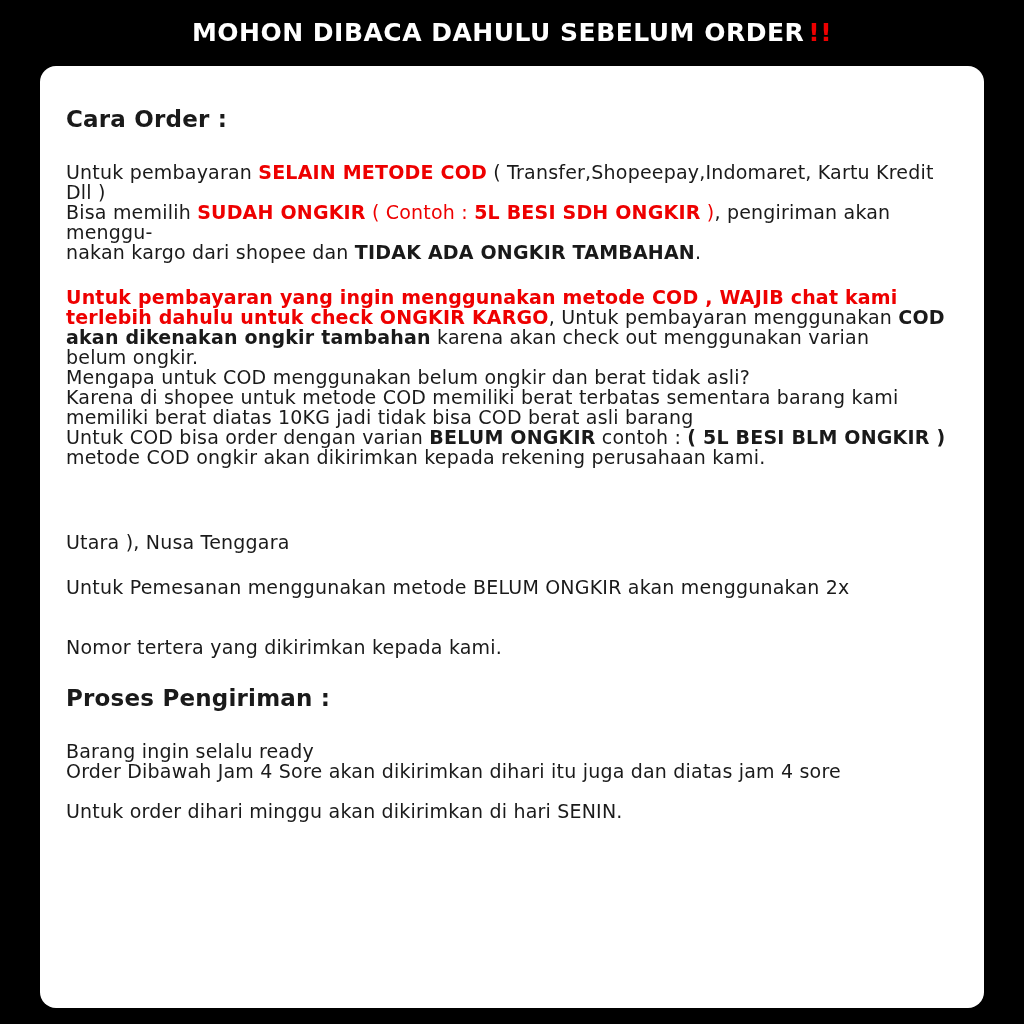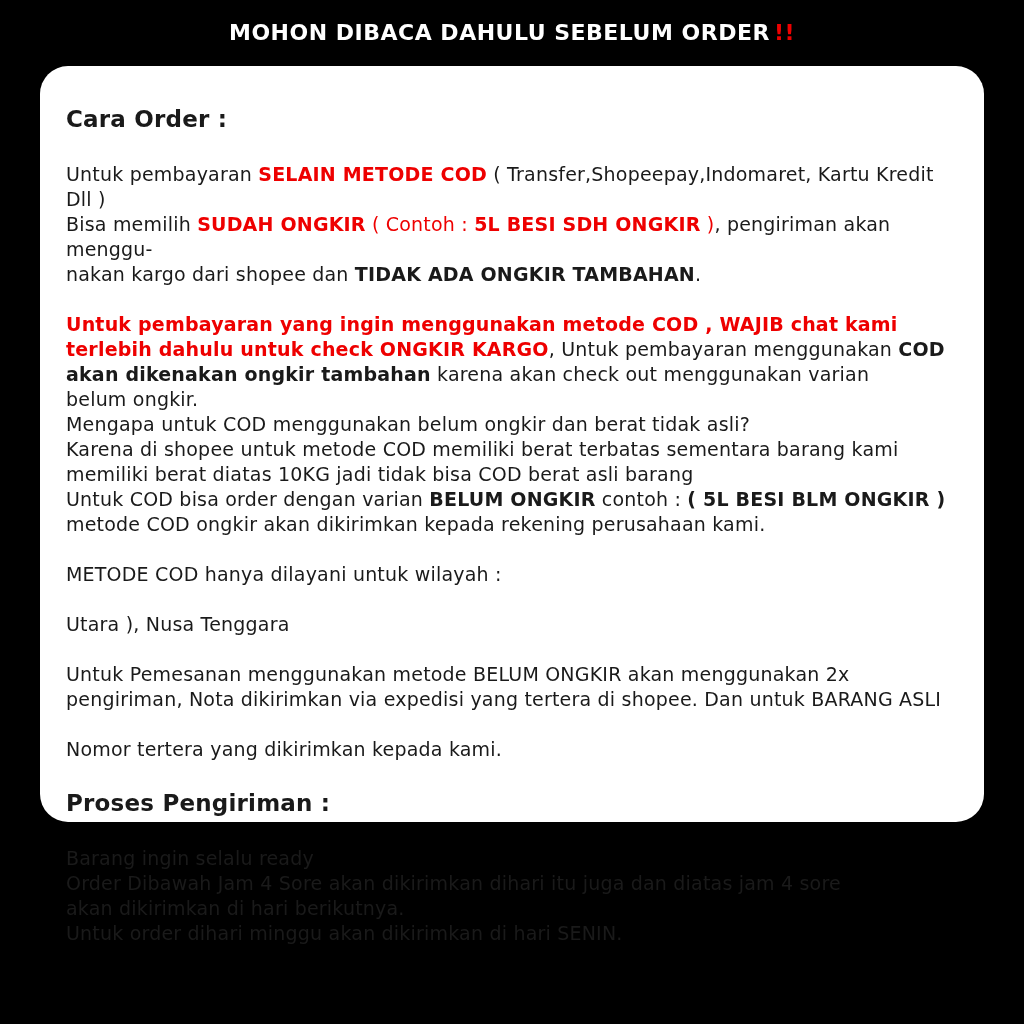--- a/index.html
+++ b/index.html
@@ -19,63 +19,63 @@
     position: relative;
   }
   .top-banner {
     height: 64px;
     display: flex;
     align-items: center;
     justify-content: center;
     gap: 4px;
     color: #ffffff;
     font-weight: bold;
-    font-size: 22px;
+    font-size: 25px;
     letter-spacing: 0.5px;
   }
   .top-banner .excl { color: var(--accent); }
   .card {
     position: absolute;
     left: 40px;
     top: 66px;
     width: 944px;
-    height: 756px;
+    height: 942px;
     background: var(--card);
-    border-radius: 28px;
+    border-radius: 16px;
     padding: 40px 26px 0 26px;
     color: var(--text);
   }
   .content h2 {
     font-size: 23px;
     font-weight: bold;
     margin: 0 0 30px 0;
     color: var(--text);
     letter-spacing: 0.2px;
   }
   .content h2.second { margin-top: 28px; }
   .content p {
     font-size: 19px;
-    line-height: 25px;
+    line-height: 20px;
     letter-spacing: 0.2px;
     margin: 0 0 25px 0;
   }
   .content span.bold { font-weight: bold; }
   .content span.red { color: var(--accent); }
 </style>
 </head>
 <body>
 
 <div class="top-banner">
   <span>MOHON DIBACA DAHULU SEBELUM ORDER</span>
   <span class="excl">!!</span>
 </div>
 
 <div class="card">
   <div class="content" id="body-content">
       <h2>Cara Order :</h2>
       <p><span>Untuk pembayaran </span><span class="bold red">SELAIN METODE COD</span><span> ( Transfer,Shopeepay,Indomaret, Kartu Kredit Dll )</span><br><span>Bisa memilih </span><span class="bold red">SUDAH ONGKIR</span><span class="red"> ( Contoh : </span><span class="bold red">5L BESI SDH ONGKIR</span><span class="red"> )</span><span>, pengiriman akan menggu-</span><br><span>nakan kargo dari shopee dan </span><span class="bold">TIDAK ADA ONGKIR TAMBAHAN</span><span>.</span></p>
       <p><span class="bold red">Untuk pembayaran yang ingin menggunakan metode COD , WAJIB chat kami</span><br><span class="bold red">terlebih dahulu untuk check ONGKIR KARGO</span><span>, Untuk pembayaran menggunakan </span><span class="bold">COD</span><br><span class="bold">akan dikenakan ongkir tambahan</span><span> karena akan check out menggunakan varian</span><br><span>belum ongkir.</span><br><span>Mengapa untuk COD menggunakan belum ongkir dan berat tidak asli?</span><br><span>Karena di shopee untuk metode COD memiliki berat terbatas sementara barang kami</span><br><span>memiliki berat diatas 10KG jadi tidak bisa COD berat asli barang</span><br><span>Untuk COD bisa order dengan varian </span><span class="bold">BELUM ONGKIR</span><span> contoh : </span><span class="bold">( 5L BESI BLM ONGKIR )</span><br><span>metode COD ongkir akan dikirimkan kepada rekening perusahaan kami.</span></p>
-      <p><span>METODE COD hanya dilayani untuk wilayah :</span><br><br><span>Utara ), Nusa Tenggara</span></p>
-      <p><span>Untuk Pemesanan menggunakan metode BELUM ONGKIR akan menggunakan 2x</span><br><span>pengiriman, Nota dikirimkan via expedisi yang tertera di shopee. Dan untuk BARANG ASLI</span><br><br><span>Nomor tertera yang dikirimkan kepada kami.</span></p>
+      <p><br><br><span>Utara ), Nusa Tenggara</span></p>
+      <p><span>Untuk Pemesanan menggunakan metode BELUM ONGKIR akan menggunakan 2x</span><br><br><br><span>Nomor tertera yang dikirimkan kepada kami.</span></p>
       <h2 class="second">Proses Pengiriman :</h2>
-      <p><span>Barang ingin selalu ready</span><br><span>Order Dibawah Jam 4 Sore akan dikirimkan dihari itu juga dan diatas jam 4 sore</span><br><span>akan dikirimkan di hari berikutnya.</span><br><span>Untuk order dihari minggu akan dikirimkan di hari SENIN.</span></p>
+      <p><span>Barang ingin selalu ready</span><br><span>Order Dibawah Jam 4 Sore akan dikirimkan dihari itu juga dan diatas jam 4 sore</span><br><br><span>Untuk order dihari minggu akan dikirimkan di hari SENIN.</span></p>
     </div>
 </div>
 
 </body></html>

